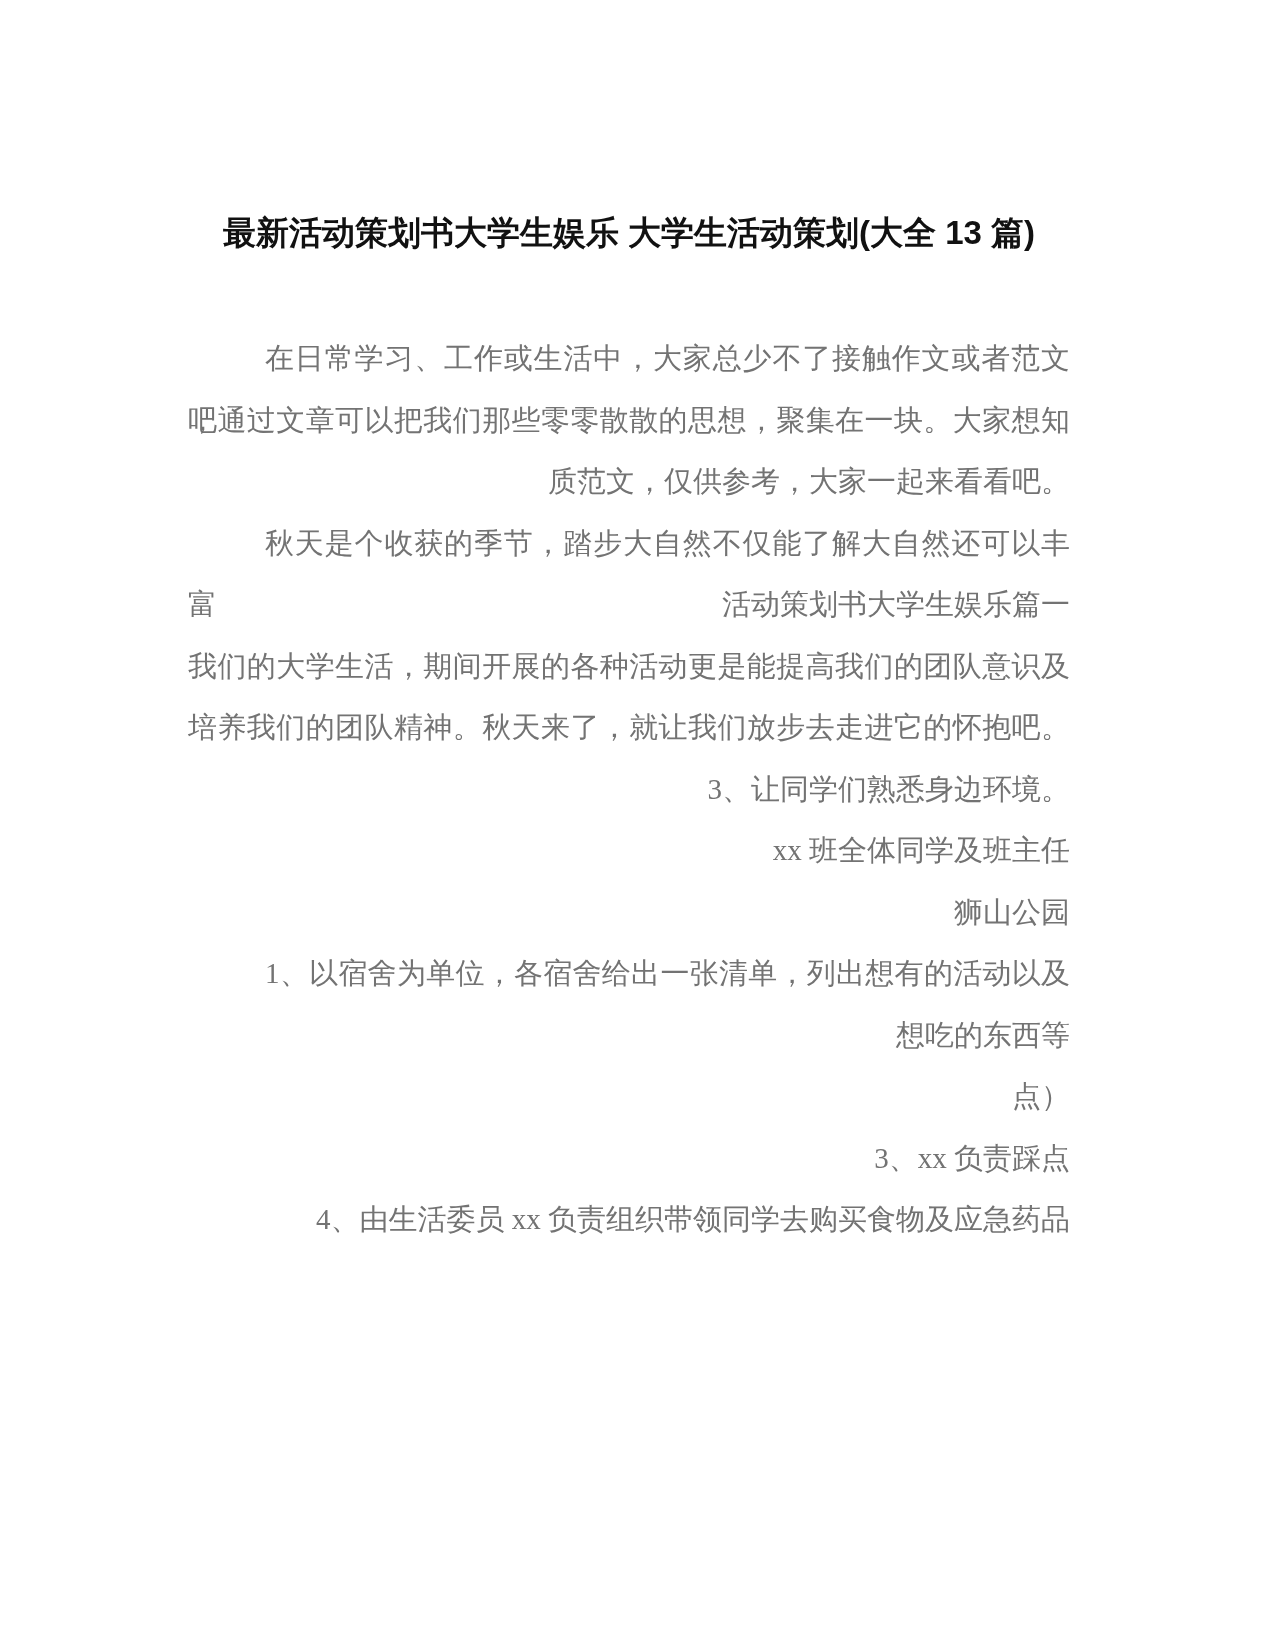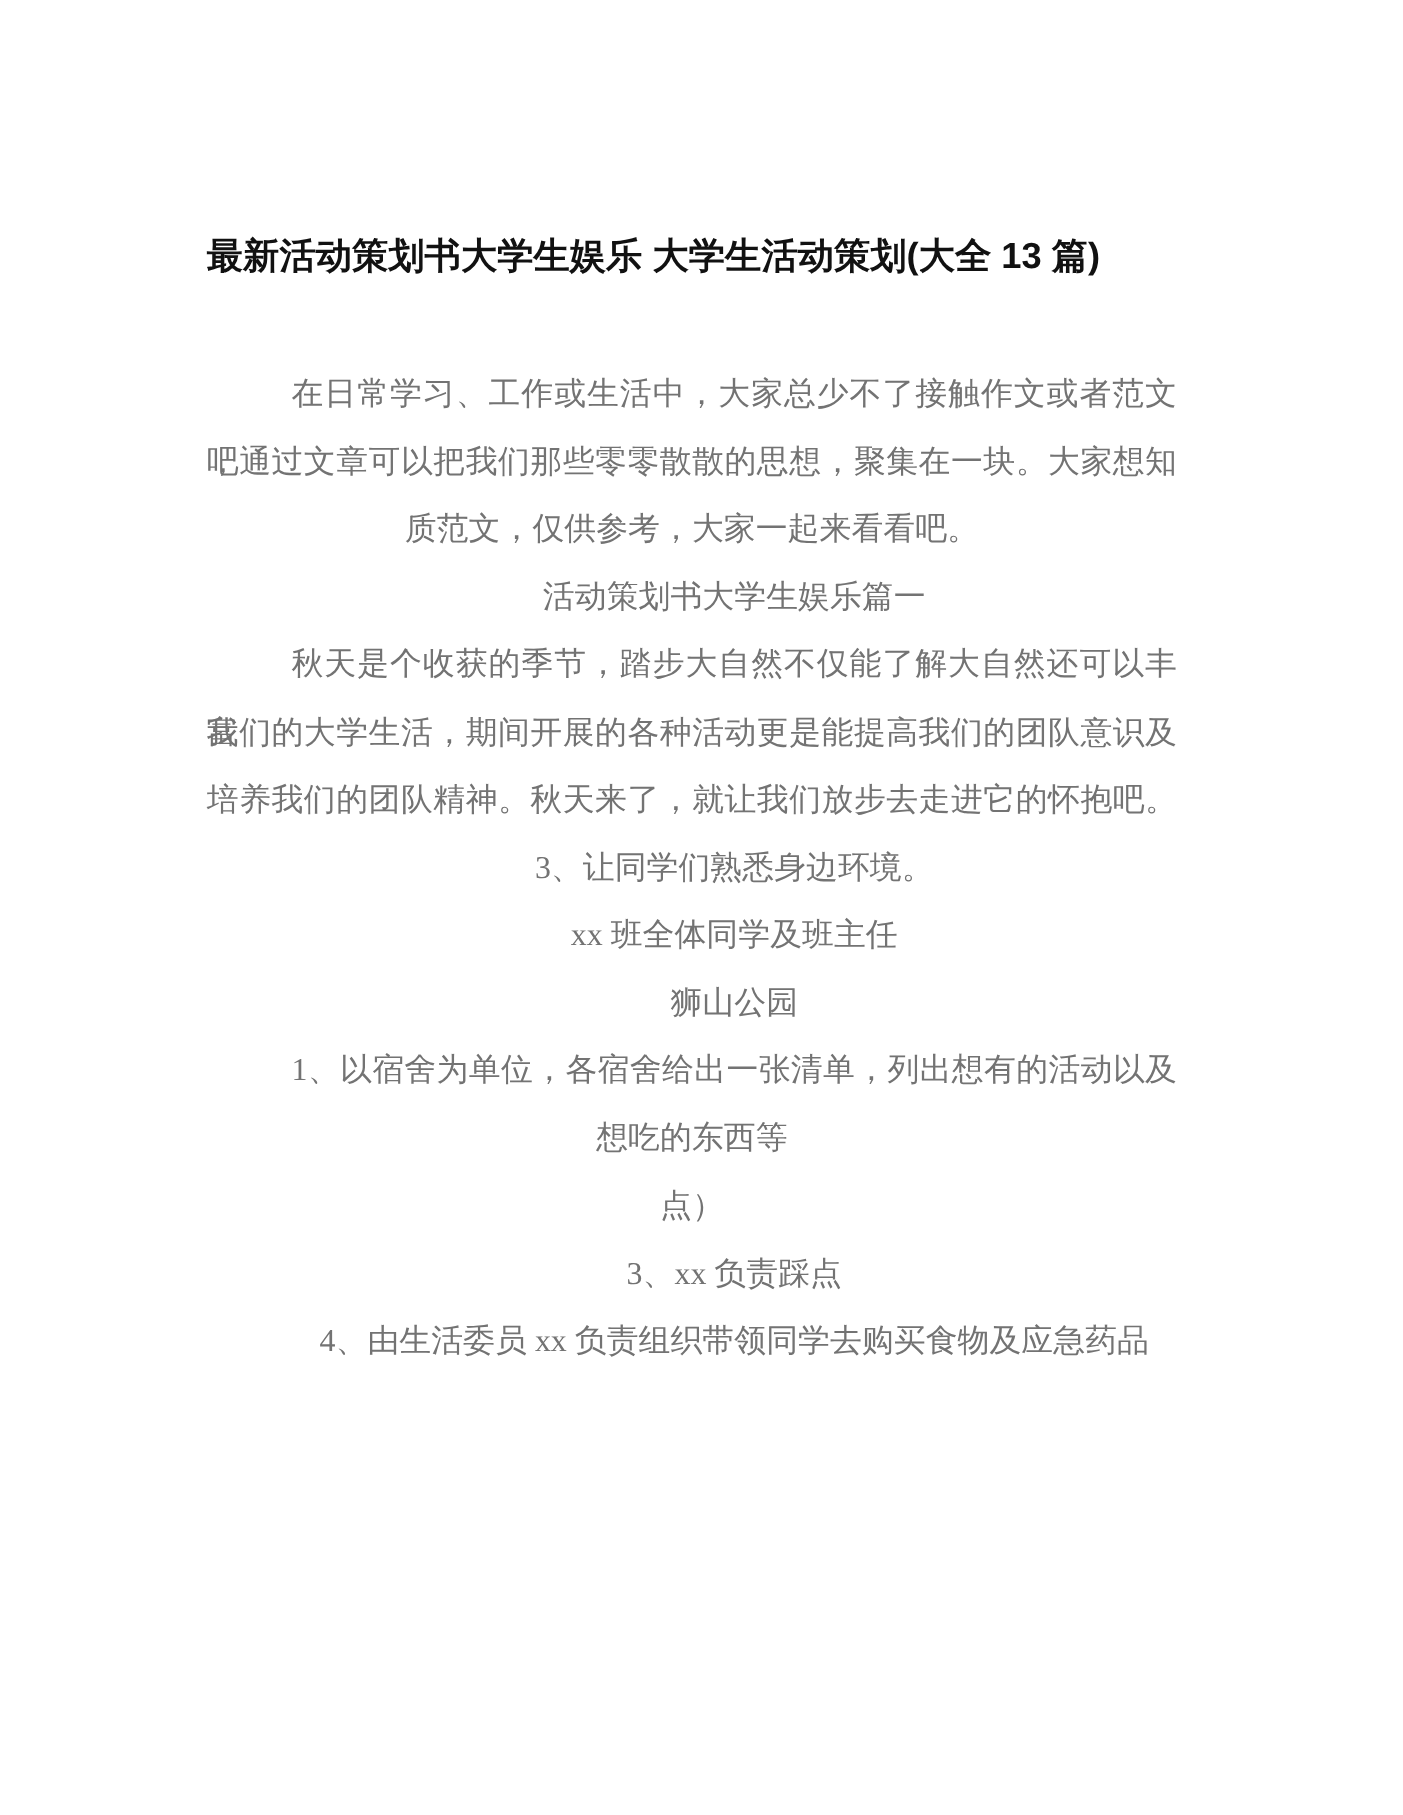--- a/index.html
+++ b/index.html
@@ -15,39 +15,39 @@
     overflow: hidden;
     font-family: "Liberation Serif", serif;
   }
   .doc-title {
     position: absolute;
     left: 188px;
     top: 205px;
     width: 882px;
     height: 56px;
     line-height: 56px;
-    text-align: left;
+    text-align: center;
     font-family: "Liberation Sans", sans-serif;
     font-weight: 700;
     font-size: 33px;
     color: #111111;
     white-space: nowrap;
   }
   .doc-body {
     position: absolute;
     left: 188px;
     top: 328px;
     width: 882px;
     color: #737373;
   }
   .line {
     height: 61.5px;
     line-height: 61.5px;
     font-size: 29px;
-    text-align: center;
+    text-align: right;
     white-space: nowrap;
     overflow: visible;
   }
   .line.indent {
     text-indent: 77px;
   }
   .line.fill {
     white-space: normal;
     text-align: justify;
     text-align-last: justify;
@@ -55,22 +55,22 @@
 </style>
 </head>
 <body>
 
 <div class="page">
   <div class="doc-title">最新活动策划书大学生娱乐 大学生活动策划(大全 13 篇)</div>
   <div class="doc-body">
       <div class="line indent fill">在日常学习、工作或生活中，大家总少不了接触作文或者范文吧</div>
       <div class="line fill">，通过文章可以把我们那些零零散散的思想，聚集在一块。大家想知</div>
       <div class="line">质范文，仅供参考，大家一起来看看吧。</div>
+      <div class="line indent fill">秋天是个收获的季节，踏步大自然不仅能了解大自然还可以丰富</div>
       <div class="line indent">活动策划书大学生娱乐篇一</div>
-      <div class="line indent fill">秋天是个收获的季节，踏步大自然不仅能了解大自然还可以丰富</div>
       <div class="line fill">我们的大学生活，期间开展的各种活动更是能提高我们的团队意识及</div>
       <div class="line fill">培养我们的团队精神。秋天来了，就让我们放步去走进它的怀抱吧。</div>
       <div class="line indent">3、让同学们熟悉身边环境。</div>
       <div class="line indent">xx 班全体同学及班主任</div>
       <div class="line indent">狮山公园</div>
       <div class="line indent fill">1、以宿舍为单位，各宿舍给出一张清单，列出想有的活动以及</div>
       <div class="line">想吃的东西等</div>
       <div class="line">点）</div>
       <div class="line indent">3、xx 负责踩点</div>
       <div class="line indent">4、由生活委员 xx 负责组织带领同学去购买食物及应急药品</div>

